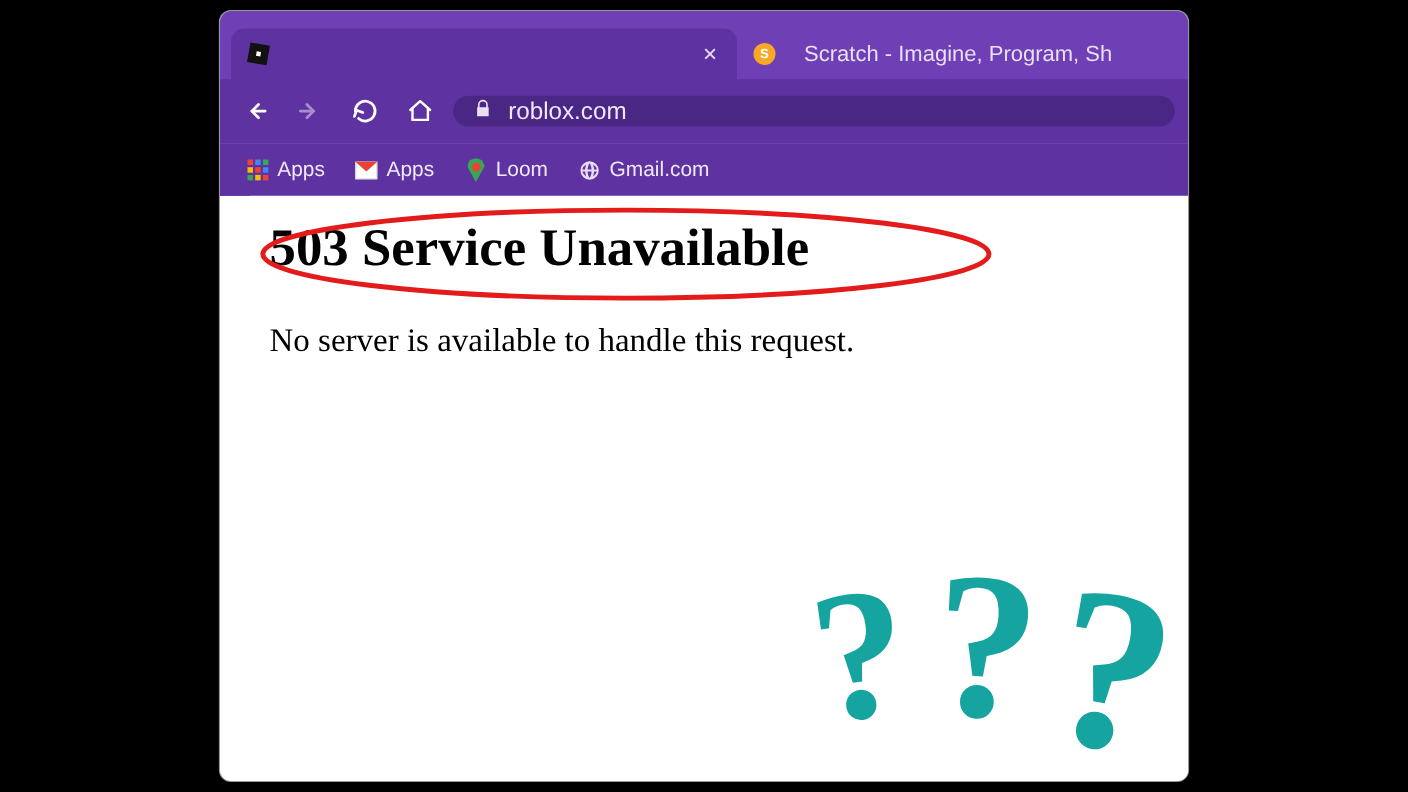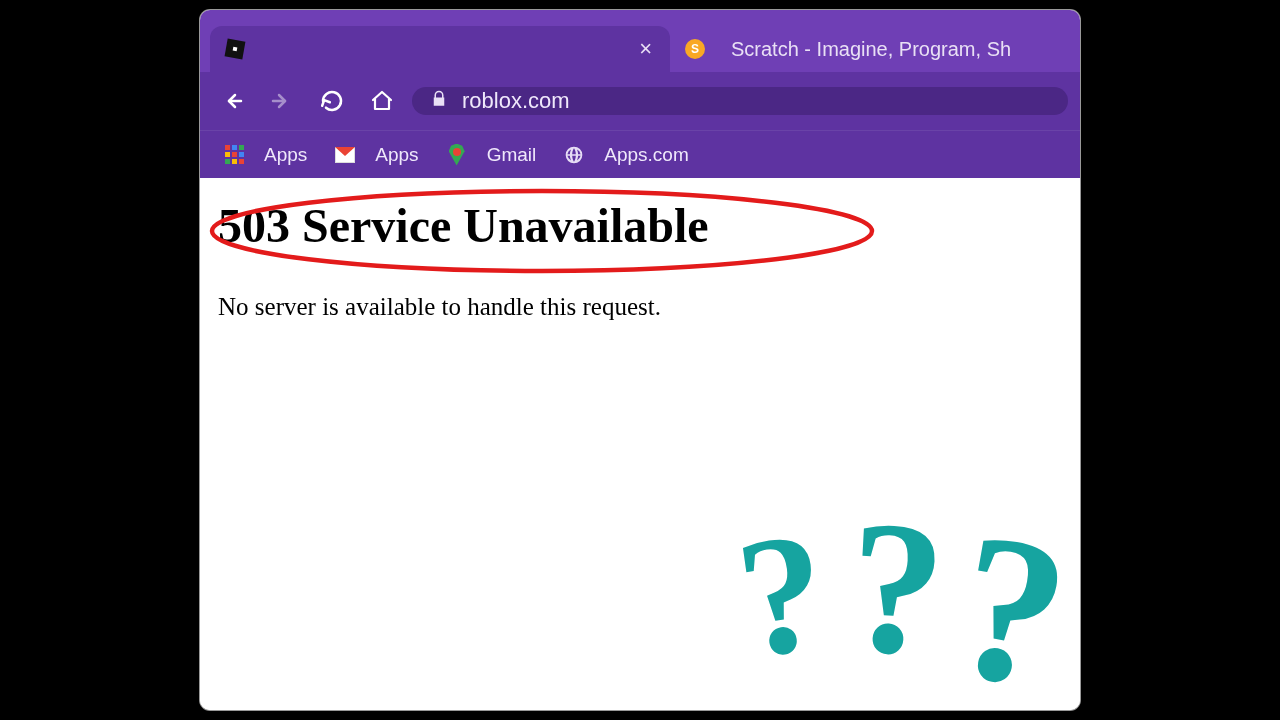--- a/index.html
+++ b/index.html
@@ -129,21 +129,21 @@
     height: 48px;
     display: flex;
     align-items: center;
     padding: 0 14px;
     gap: 8px;
     border-top: 1px solid rgba(255,255,255,.08);
   }
   .bm {
     display: flex;
     align-items: center;
-    gap: 20px;
+    gap: 8px;
     padding: 4px 10px;
     color: #efe8fb;
     font-size: 19px;
     cursor: pointer;
     white-space: nowrap;
   }
   .bm .bm-icon {
     width: 20px; height: 20px;
     display: flex;
     align-items: center;
@@ -171,28 +171,29 @@
   .maps-icon::after{content:'';position:absolute;width:8px;height:8px;background:#ea4335;border-radius:50%;left:4px;top:4px;}
   .globe-icon svg { width:20px; height:20px; fill:#e6ddf5; }
 
   .page {
     background: #fff;
     height: calc(100% - 168px);
     padding: 20px 18px;
     position: relative;
     font-family: "Times New Roman", Times, serif;
     color: #000;
+    margin-left: 27px;
   }
   .page h1 {
     font-size: 48px;
     font-weight: bold;
     font-family: "Times New Roman", Times, serif;
   }
   .page p {
-    font-size: 25px;
+    font-size: 30px;
     margin-top: 40px;
     font-family: "Times New Roman", Times, serif;
   }
   .red-oval {
     position: absolute;
     left: 2px;
     top: 6px;
     width: 680px;
     height: 94px;
     pointer-events: none;
@@ -294,29 +295,29 @@
       <div class="bm">
         <span class="bm-icon">
             <span class="gmail-icon"></span>
           </span>
         <span>Apps</span>
       </div>
       <div class="bm">
         <span class="bm-icon">
             <span class="maps-icon"></span>
           </span>
-        <span>Gmail</span>
+        <span>Loom</span>
       </div>
       <div class="bm">
         <span class="bm-icon globe-icon">
           <svg viewBox="0 0 24 24">
               <path d="M12 2a10 10 0 1 0 .001 20.001A10 10 0 0 0 12 2zm7.9 9h-3a16 16 0 0 0-1.3-5.5A8 8 0 0 1 19.9 11zM12 4c.9 1.2 2 3.5 2.2 7H9.8C10 7.5 11.1 5.2 12 4zM8.4 5.5A16 16 0 0 0 7.1 11h-3a8 8 0 0 1 4.3-5.5zM4.1 13h3a16 16 0 0 0 1.3 5.5A8 8 0 0 1 4.1 13zm7.9 7c-.9-1.2-2-3.5-2.2-7h4.4c-.2 3.5-1.3 5.8-2.2 7zm3.6-1.5a16 16 0 0 0 1.3-5.5h3a8 8 0 0 1-4.3 5.5z"></path>
             </svg>
         </span>
-        <span>Apps.com</span>
+        <span>Gmail.com</span>
       </div>
     </div>
 
   </div>
 
   <div class="page">
     <svg class="red-oval" viewBox="0 0 680 94">
       <ellipse cx="340" cy="47" rx="330" ry="40" fill="none" stroke="#e31b1b" stroke-width="4.5"></ellipse>
     </svg>
     <h1>503 Service Unavailable</h1>

